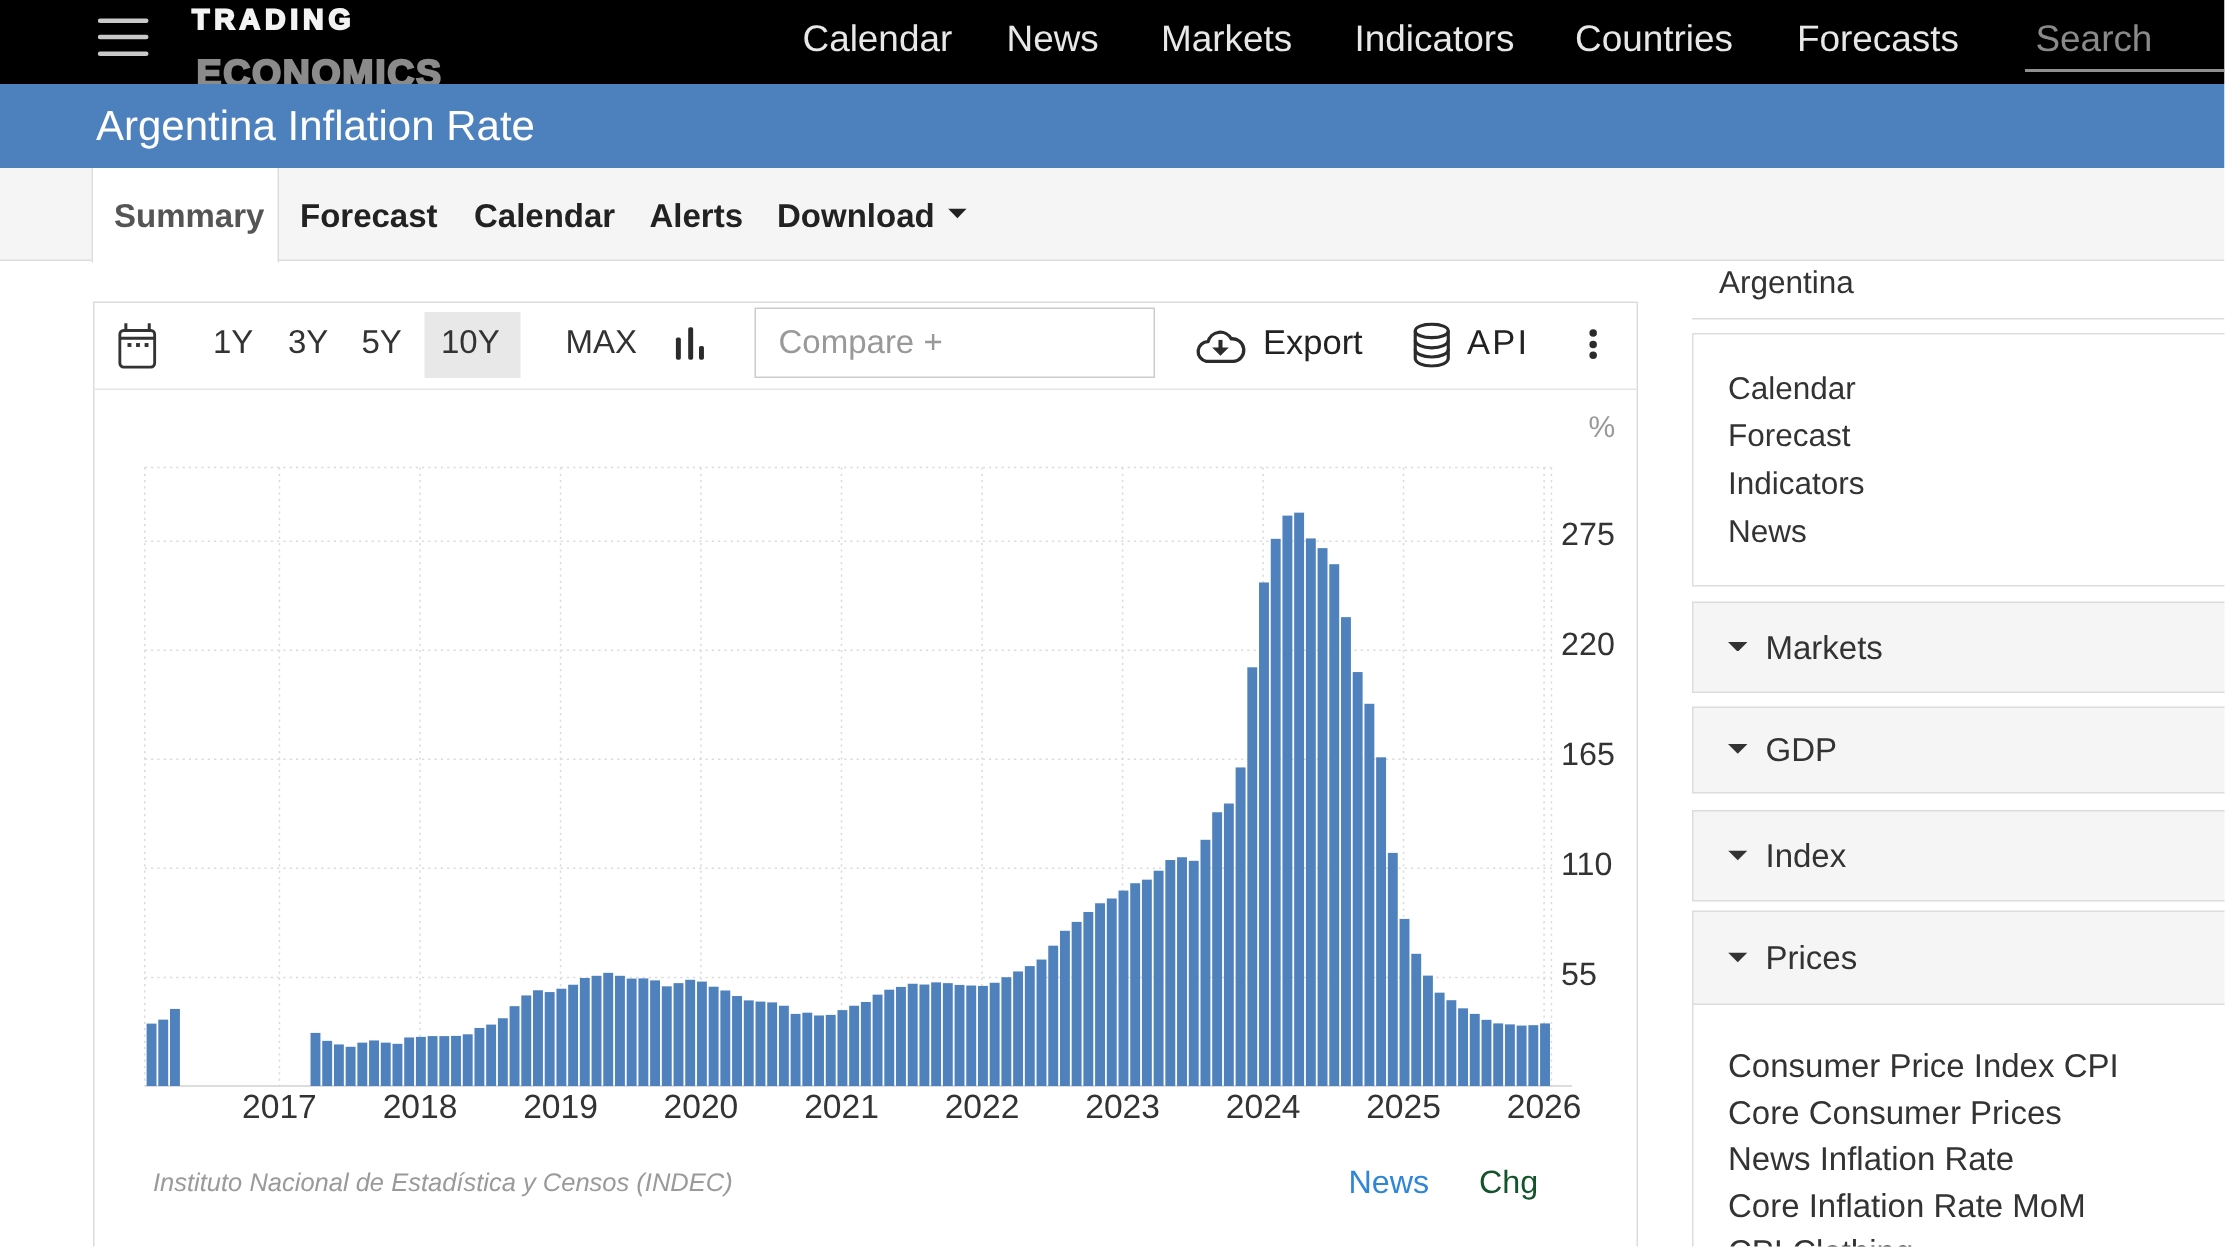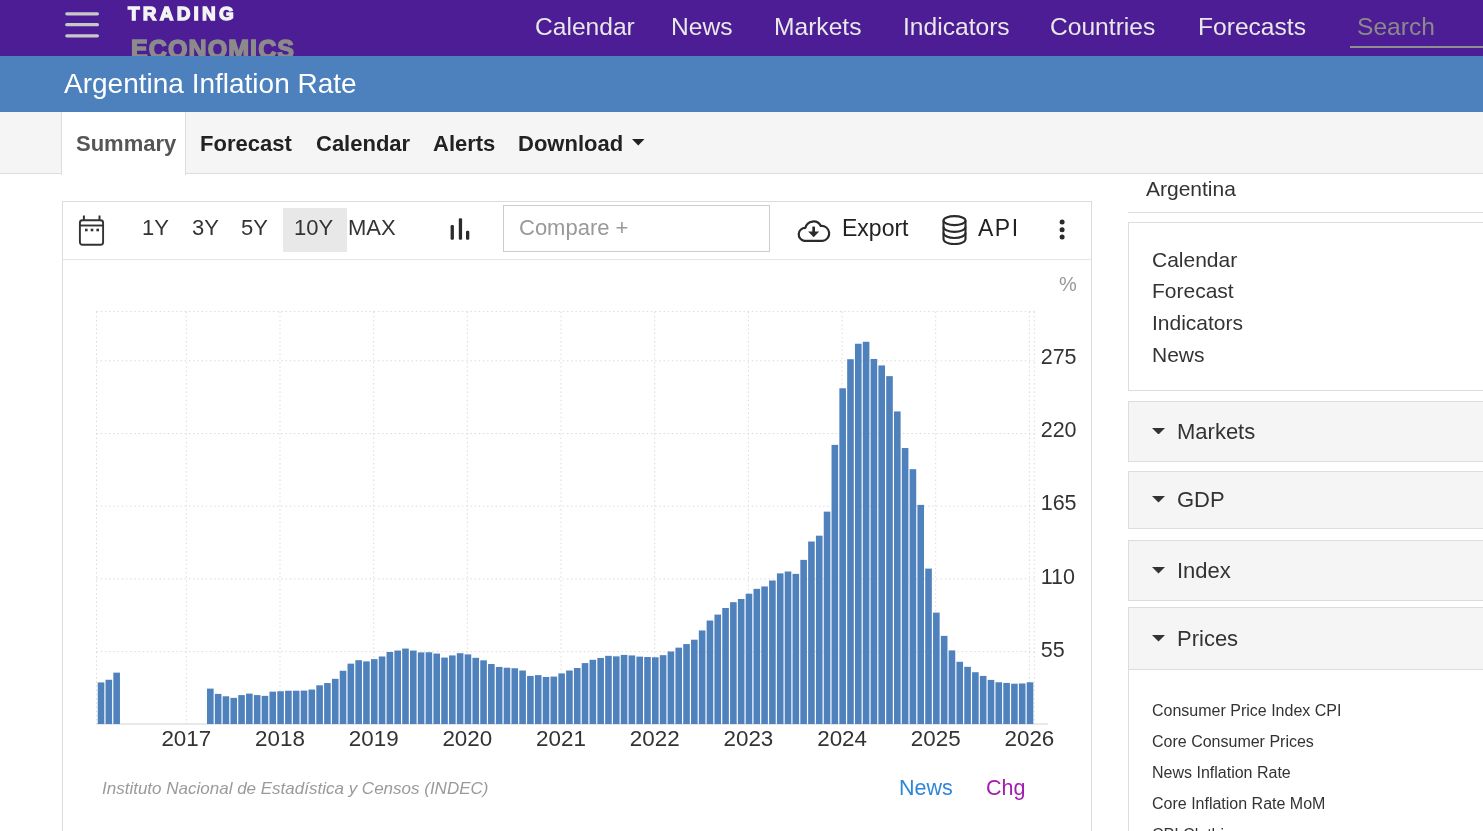--- a/index.html
+++ b/index.html
@@ -1,38 +1,38 @@
 <!DOCTYPE html>
 <html><head><meta charset="utf-8"><title>Argentina Inflation Rate</title>
 <style>
 * { margin:0; padding:0; box-sizing:border-box; }
 html,body { width:1483px; height:831px; overflow:hidden; }
 body { position:relative; font-family:"Liberation Sans",sans-serif; background:#fff; }
 .abs { position:absolute; }
-.topbar { left:0; top:0; width:1483px; height:56px; background:#4c1d95;padding-left:45px; }
+.topbar { left:0; top:0; width:1483px; height:56px; background:#000000;padding-left:45px; }
 .nav { color:#e8e8e8; font-size:24.6px; top:13.5px; line-height:25px; white-space:nowrap; }
 .titlebar { left:0; top:56px; width:1483px; height:56px; background:#4d81be; }
 .title { left:64px; top:70px; font-size:28px; color:#fff; line-height:28px; white-space:nowrap; }
 .tabsbar { left:0; top:112px; width:1483px; height:62px; background:#f5f5f5; border-bottom:1px solid #ddd; }
 .tab { font-size:22px; color:#222; top:132.5px; line-height:22px; white-space:nowrap;font-weight:bold; }
 .activetab { left:61px; top:112px; width:125px; height:63px; background:#fff; border-left:1px solid #ddd; border-right:1px solid #ddd; }
 .card { left:62px; top:201px; width:1030px; height:700px; background:#fff; border:1px solid #dcdcdc; }
 .toolline { left:63px; top:259px; width:1028px; height:1px; background:#e5e5e5; }
 .tool { font-size:22px; color:#333; top:217px; line-height:22px; white-space:nowrap; }
 .teny { left:283px; top:208px; width:64px; height:44px; background:#e8e8e8; }
 .cmp { left:503px; top:205px; width:267px; height:47px; border:1px solid #ccc; background:#fff; }
 .src { left:102px; top:780px; font-size:17px; color:#9a9a9a; line-height:17px;font-style:italic; }
 .sideheading { left:1146px; top:178px; font-size:21px; color:#333; line-height:21px; }
 .sideline { left:1128px; top:212px; width:355px; height:1px; background:#ddd; }
 .sidecard { left:1128px; top:222px; width:360px; height:169px; background:#fff; border:1px solid #ddd; }
 .sidelink { left:1152px; font-size:21px; color:#333; line-height:21px; white-space:nowrap; }
 .panel { left:1128px; width:360px; background:#f5f5f5; border:1px solid #ddd; }
 .paneltext { left:1177px; font-size:22px; color:#333; line-height:22px; }
 .pricecard { left:1128px; top:670px; width:360px; height:231px; background:#fff; border:1px solid #ddd; border-top:none; }
-.priceitem { left:1152px; font-size:16px; color:#333; line-height:21px; white-space:nowrap; }
+.priceitem { left:1152px; font-size:22px; color:#333; line-height:21px; white-space:nowrap; }
 </style></head>
 <body>
 <div class="abs topbar">
   <svg style="position:absolute;left:64.5px;top:12px" width="35" height="27" viewBox="0 0 35 27">
     <rect x="0.2" y="0.3" width="33.8" height="3.1" rx="1.55" fill="#c9c9c9"></rect>
     <rect x="0.2" y="11.1" width="33.8" height="3.1" rx="1.55" fill="#c9c9c9"></rect>
     <rect x="0.2" y="22.3" width="33.8" height="3.1" rx="1.55" fill="#c9c9c9"></rect>
   </svg>
   <div class="abs" style="left:128px;top:4px;font-size:19px;font-weight:bold;color:#f3f3f3;-webkit-text-stroke:1.3px #f3f3f3;letter-spacing:3.2px;line-height:19px">TRADING</div>
   <div class="abs" style="left:131px;top:36px;font-size:25px;font-weight:bold;color:#8b8b8b;-webkit-text-stroke:1.5px #8b8b8b;letter-spacing:1.1px;line-height:26px">ECONOMICS</div>
@@ -66,21 +66,21 @@
 <line x1="2" y1="11.5" x2="25" y2="11.5" stroke="#333" stroke-width="1.9"></line>
 <rect x="7" y="14.7" width="2.6" height="2.6" fill="#333"></rect>
     <rect x="12.7" y="14.7" width="2.6" height="2.6" fill="#333"></rect>
     <rect x="18.4" y="14.7" width="2.6" height="2.6" fill="#333"></rect>
 </svg>
 <div class="abs tool" style="left:142px">1Y</div>
 <div class="abs tool" style="left:192px">3Y</div>
 <div class="abs tool" style="left:241px">5Y</div>
 <div class="abs teny"></div>
 <div class="abs tool" style="left:294px">10Y</div>
-<div class="abs tool" style="left:348px">MAX</div>
+<div class="abs tool" style="left:377px">MAX</div>
 <svg style="position:absolute;left:449px;top:217px" width="22" height="24" viewBox="0 0 22 24">
 <rect x="1.6" y="8" width="3.3" height="14.8" rx="1.2" fill="#2b2b2b"></rect>
 <rect x="9.8" y="1.2" width="3.3" height="21.6" rx="1.2" fill="#2b2b2b"></rect>
 <rect x="17" y="13.7" width="3.3" height="9.1" rx="1.2" fill="#2b2b2b"></rect>
 </svg>
 <div class="abs cmp"></div>
 <div class="abs tool" style="left:519px;color:#999">Compare +</div>
 <svg style="position:absolute;left:796px;top:218px" width="36" height="25" viewBox="0 0 36 25">
 <path d="M 8.2 22.9 A 6.6 6.6 0 0 1 9.4 9.8 A 8.3 8.3 0 0 1 24.8 7.9 A 7.3 7.3 0 0 1 26.5 22.9 Z" fill="none" stroke="#2b2b2b" stroke-width="2.2" stroke-linejoin="round"></path>
 <rect x="16.3" y="8.6" width="2.7" height="6" fill="#2b2b2b"></rect>
@@ -246,21 +246,21 @@
       <text x="499.0" y="485.5">2021</text>
       <text x="592.7" y="485.5">2022</text>
       <text x="686.4" y="485.5">2023</text>
       <text x="780.1" y="485.5">2024</text>
       <text x="873.7" y="485.5">2025</text>
       <text x="967.4" y="485.5">2026</text>
     </g>
   </svg>
 <div class="abs src">Instituto Nacional de Estadística y Censos (INDEC)</div>
 <div class="abs" style="left:899px;top:777px;font-size:21.5px;color:#2f86d8;line-height:22px">News</div>
-<div class="abs" style="left:986px;top:777px;font-size:21.5px;color:#a21caf;line-height:22px">Chg</div>
+<div class="abs" style="left:986px;top:777px;font-size:21.5px;color:#14532d;line-height:22px">Chg</div>
 
 <div class="abs sideheading">Argentina</div>
 <div class="abs sideline"></div>
 <div class="abs sidecard"></div>
 <div class="abs sidelink" style="top:249px">Calendar</div>
 <div class="abs sidelink" style="top:280px">Forecast</div>
 <div class="abs sidelink" style="top:312px">Indicators</div>
 <div class="abs sidelink" style="top:344px">News</div>
 
 <div class="abs panel" style="top:401px;height:61px"></div>

